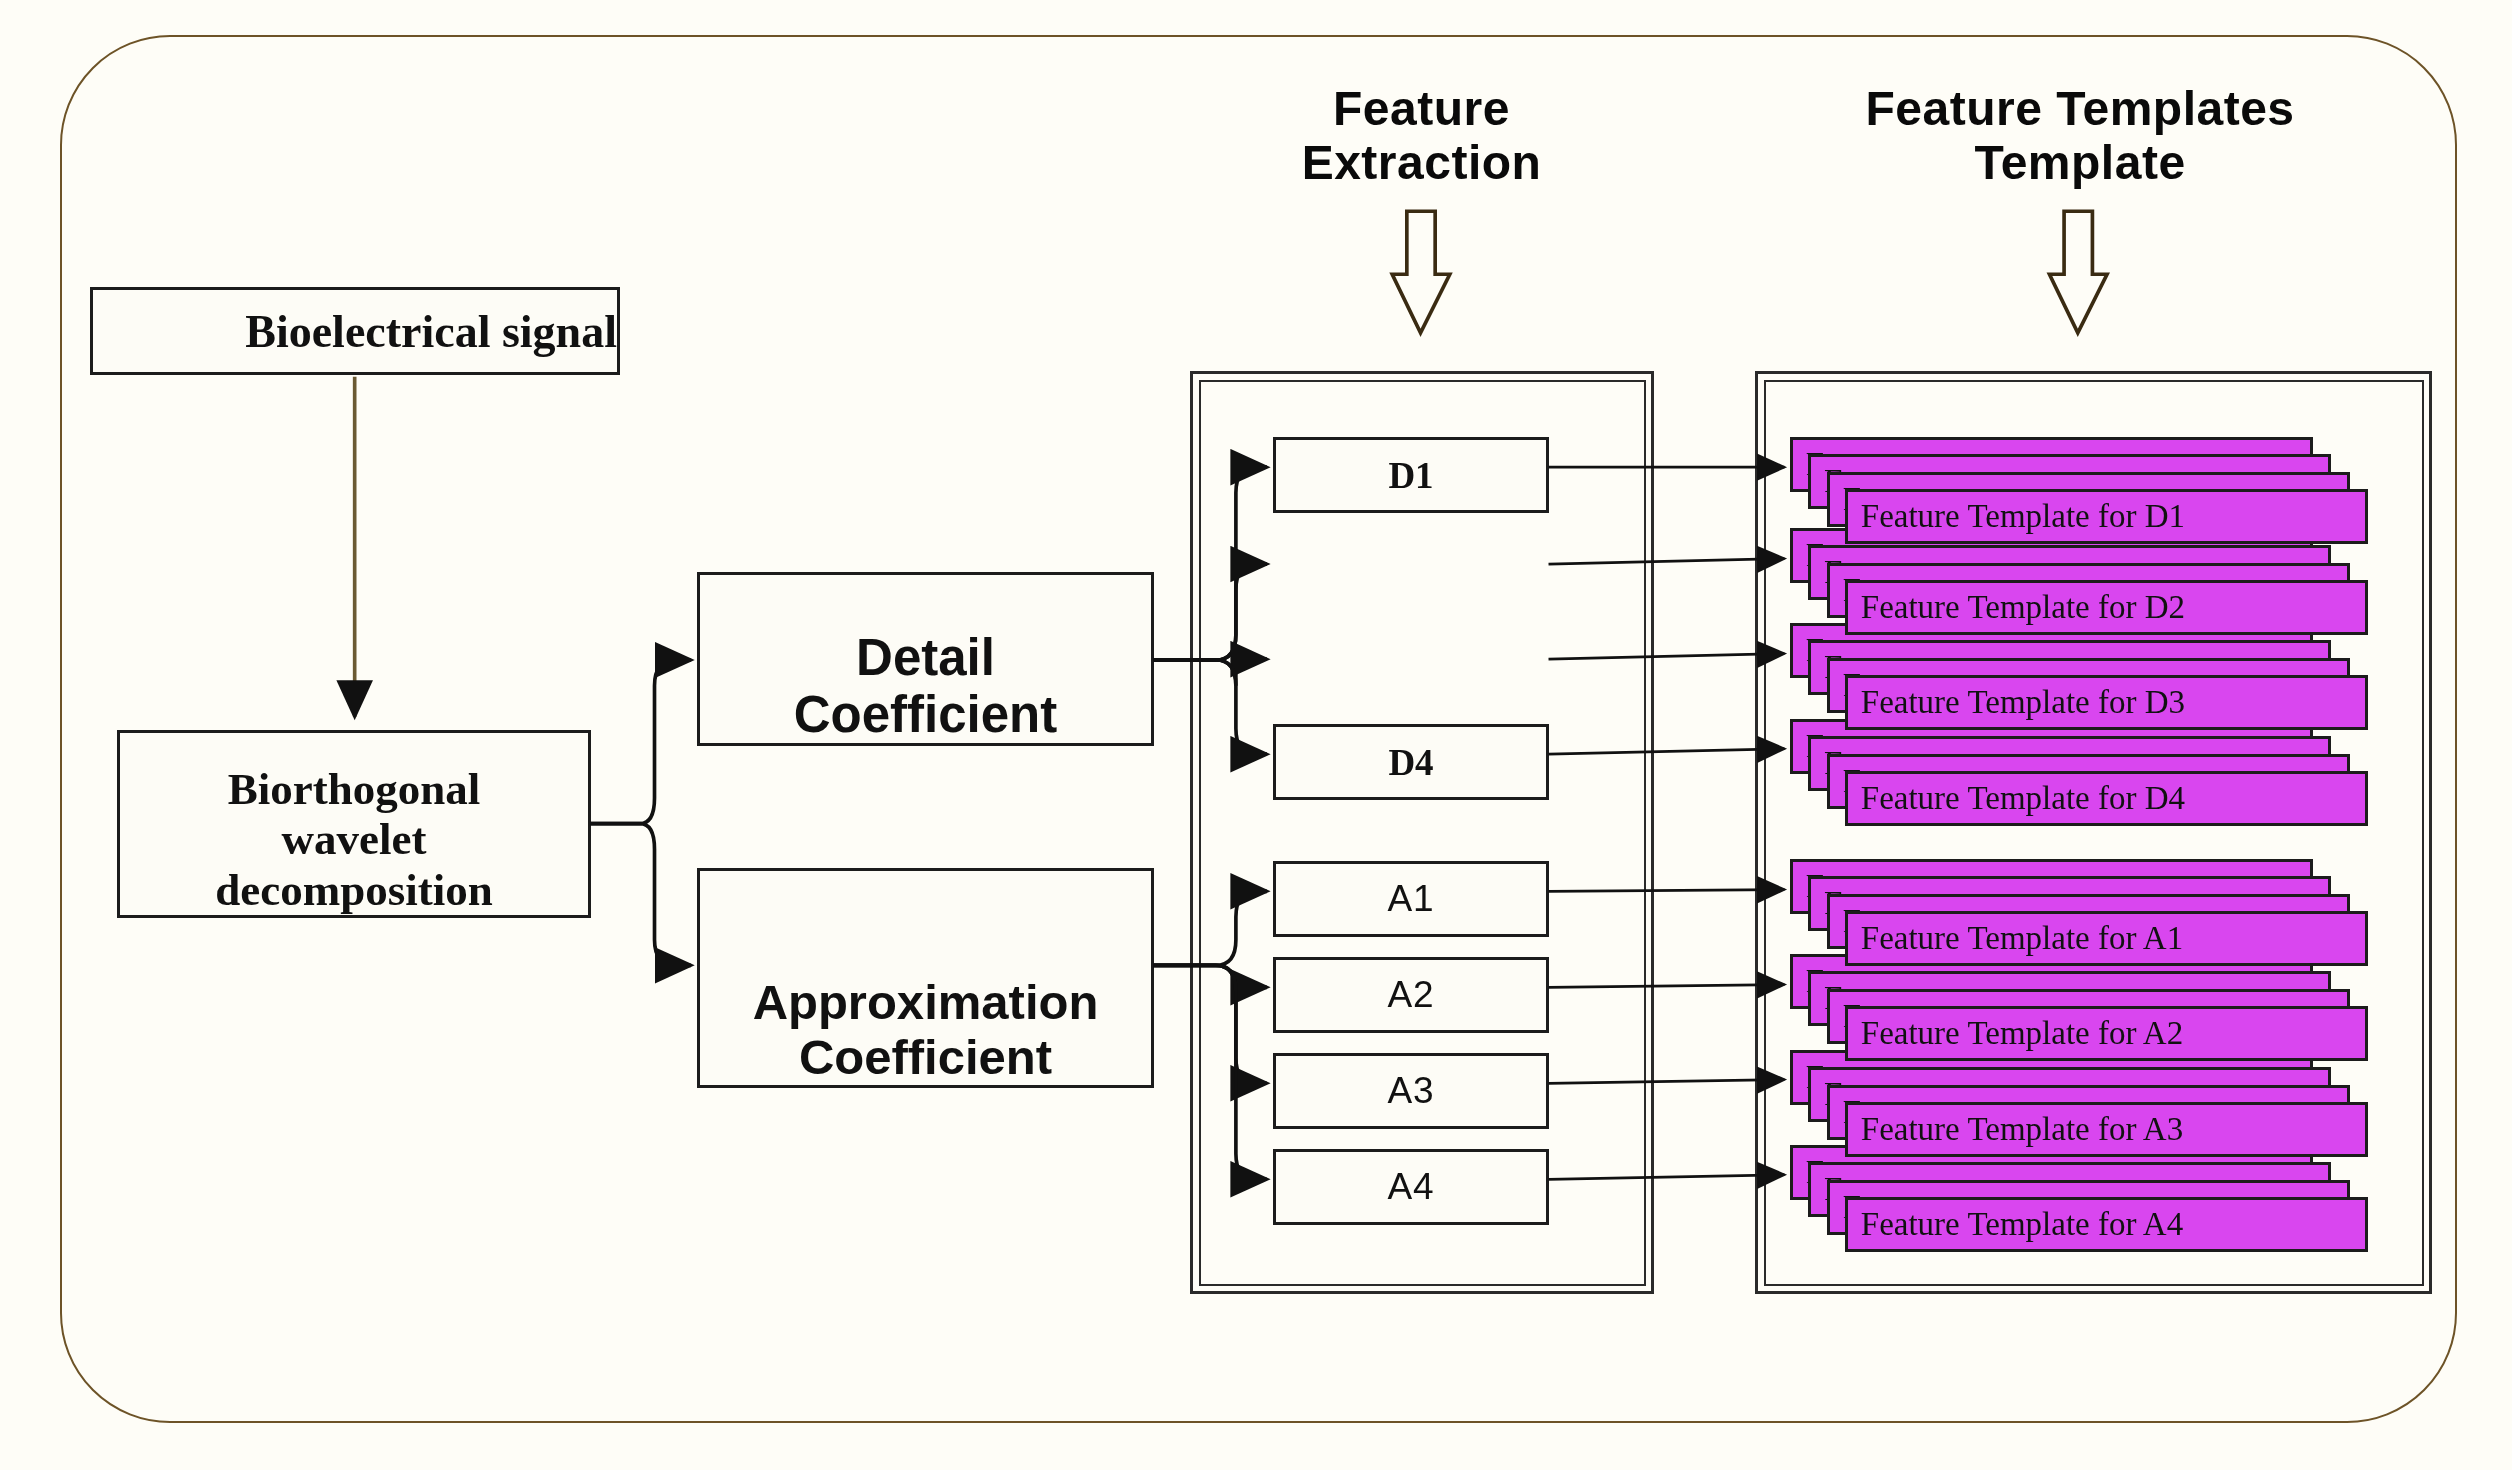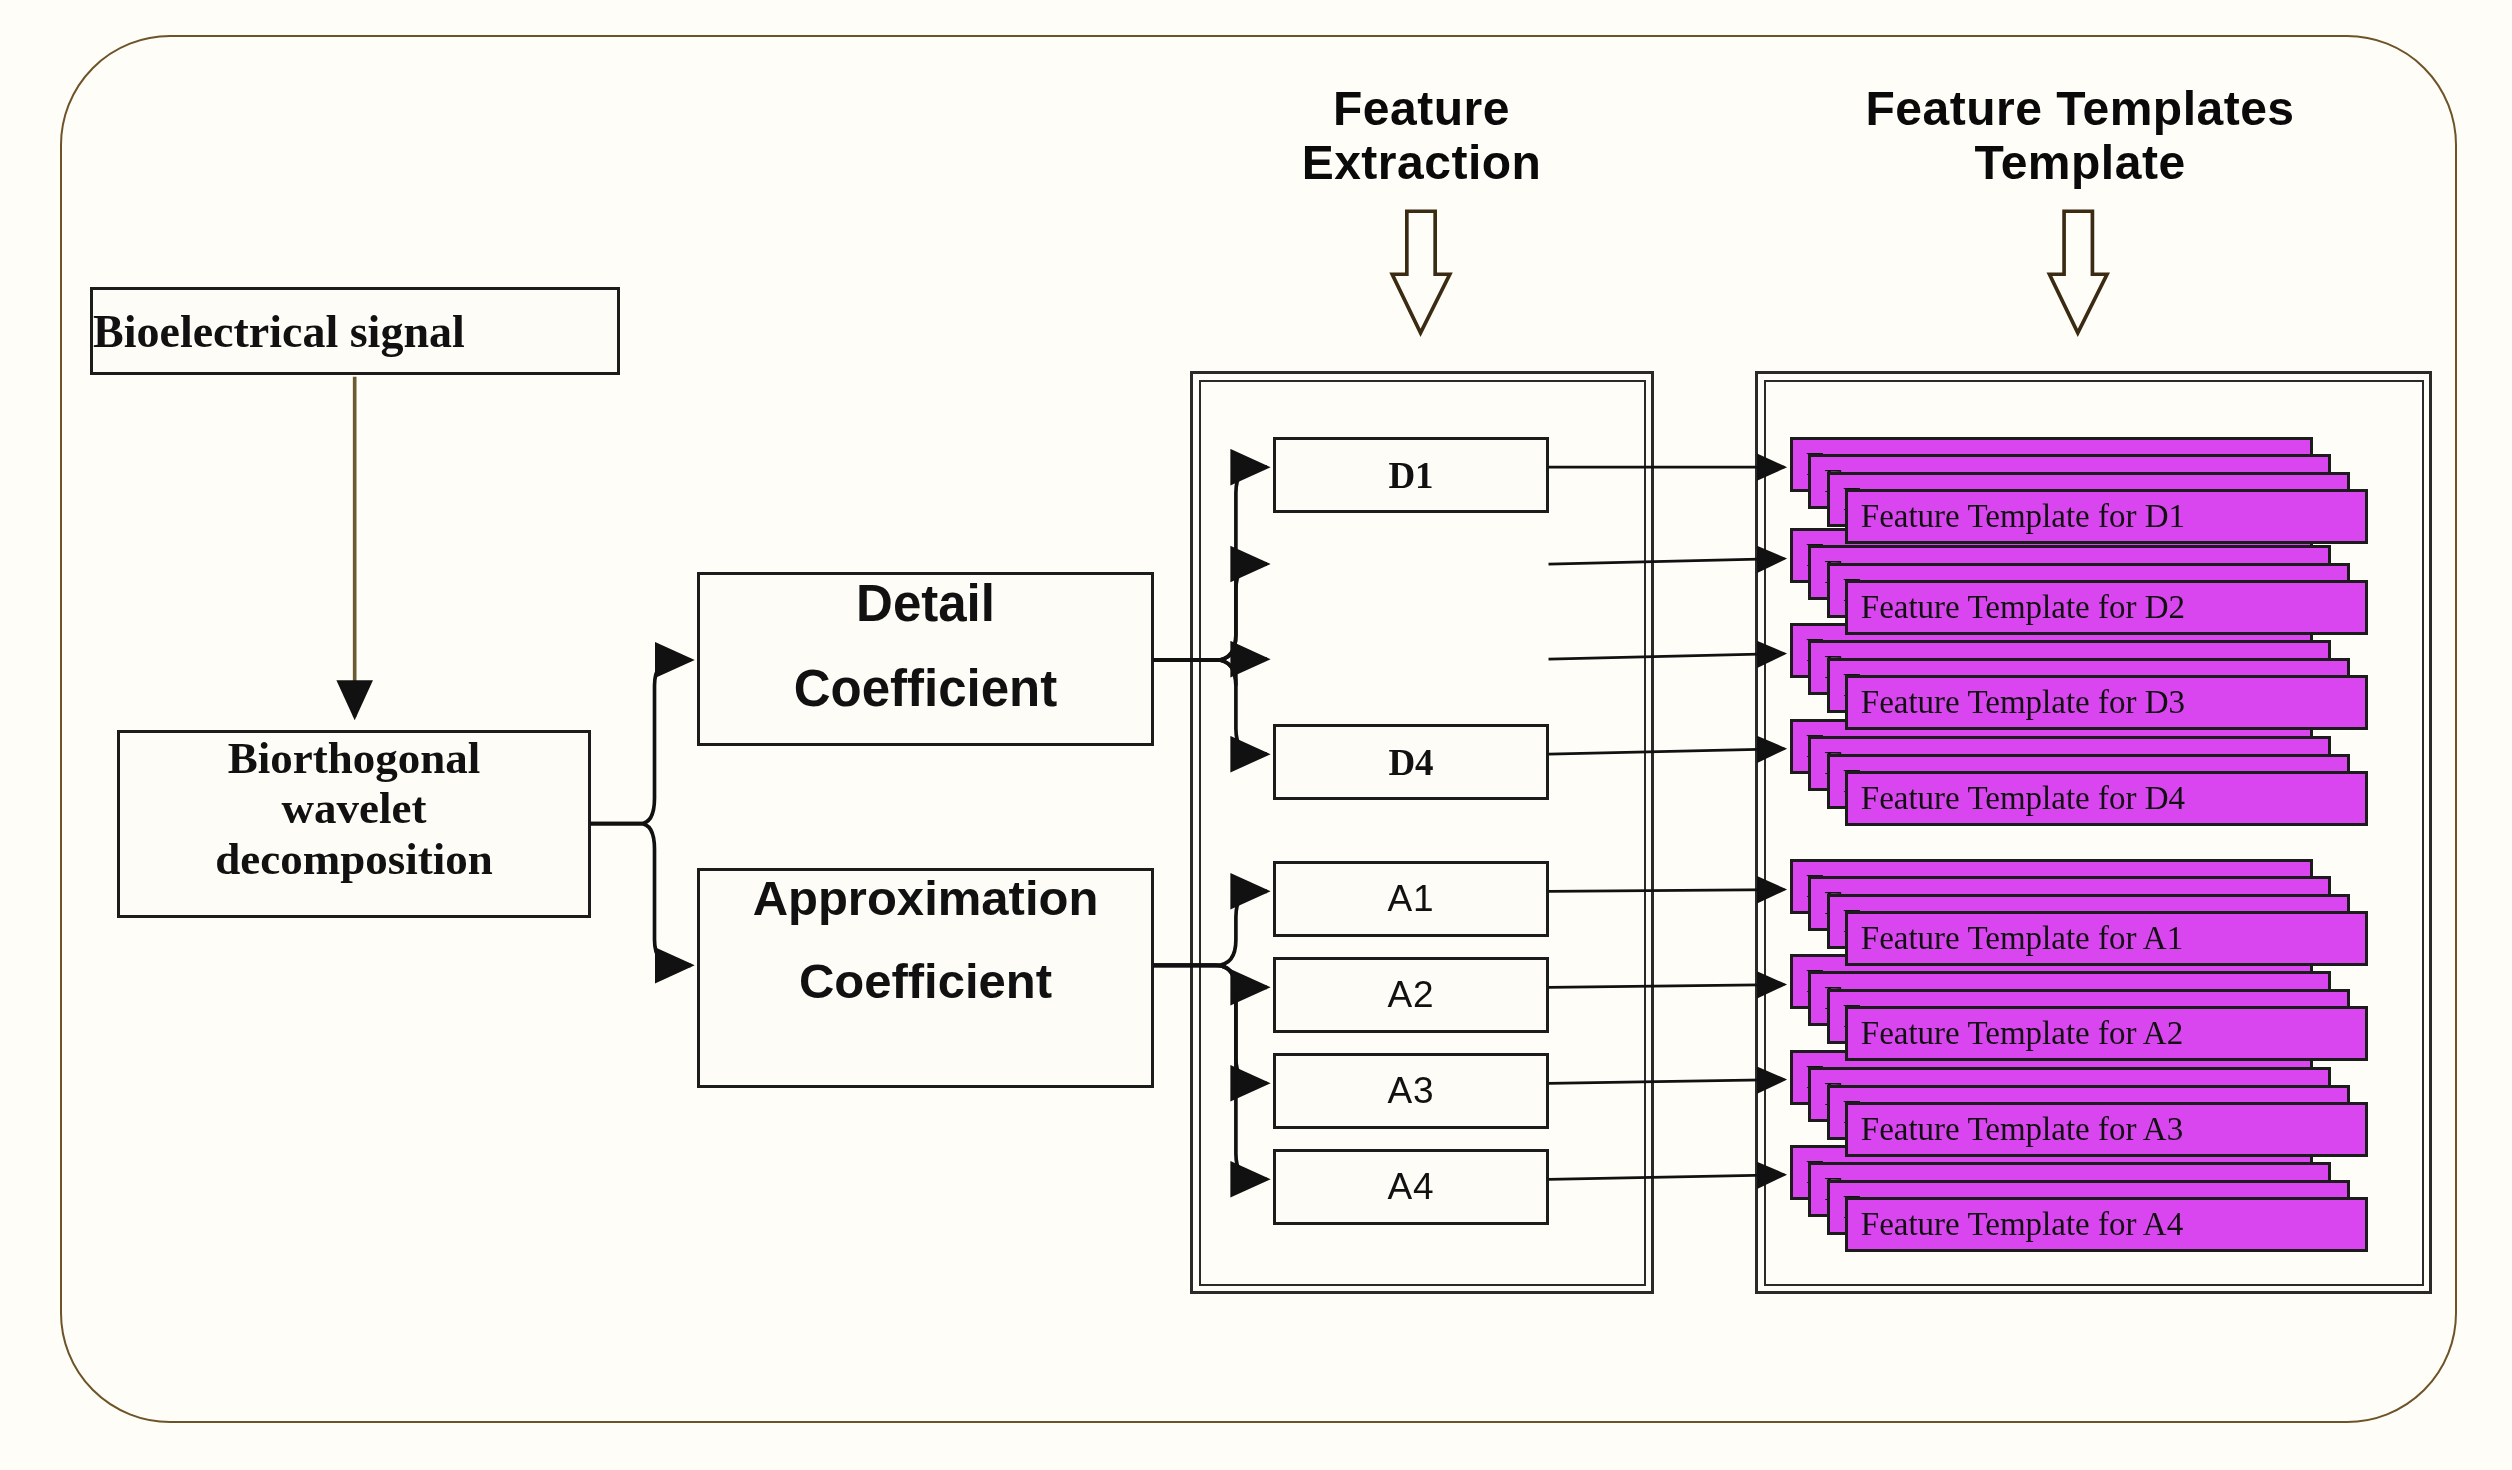--- a/index.html
+++ b/index.html
@@ -20,26 +20,26 @@
     box-sizing:border-box;
     background:transparent;
   }
 
   
   .box{
     position:absolute;
     box-sizing:border-box;
     background:#fdfcf6;
     border:3.7px solid #1c1c1c;
-    display:flex;align-items:center;justify-content:flex-start;
+    display:flex;align-items:center;justify-content:flex-end;
     text-align:center;
     color:#111;
   }
   .serif-bold{font-family:"Liberation Serif", serif;font-weight:bold;}
-  .sans-bold{font-family:"Liberation Sans", sans-serif;font-weight:bold;gap:28px;}
+  .sans-bold{font-family:"Liberation Sans", sans-serif;font-weight:bold;}
 
   #box-bioelectrical{
     left:90px;top:287px;width:530px;height:88px;
     font-size:46px;
   }
   #box-biorthogonal{
     left:117px;top:730px;width:474px;height:188px;
     font-size:45px;line-height:1.12;
     flex-direction:column;
   }

